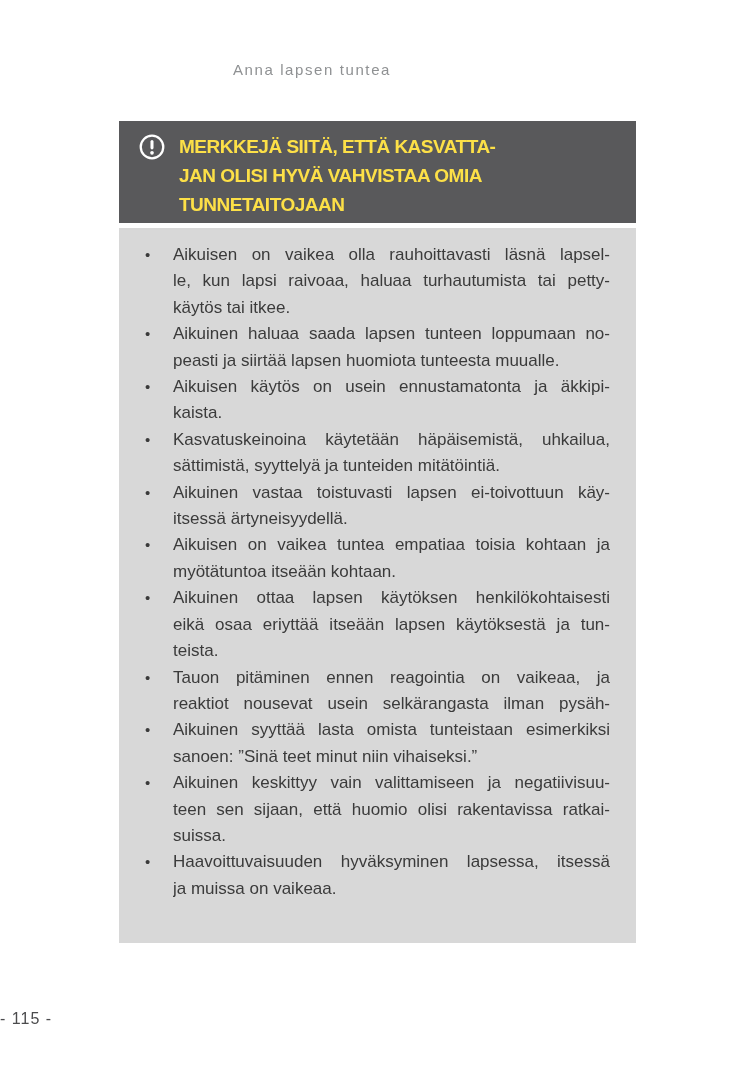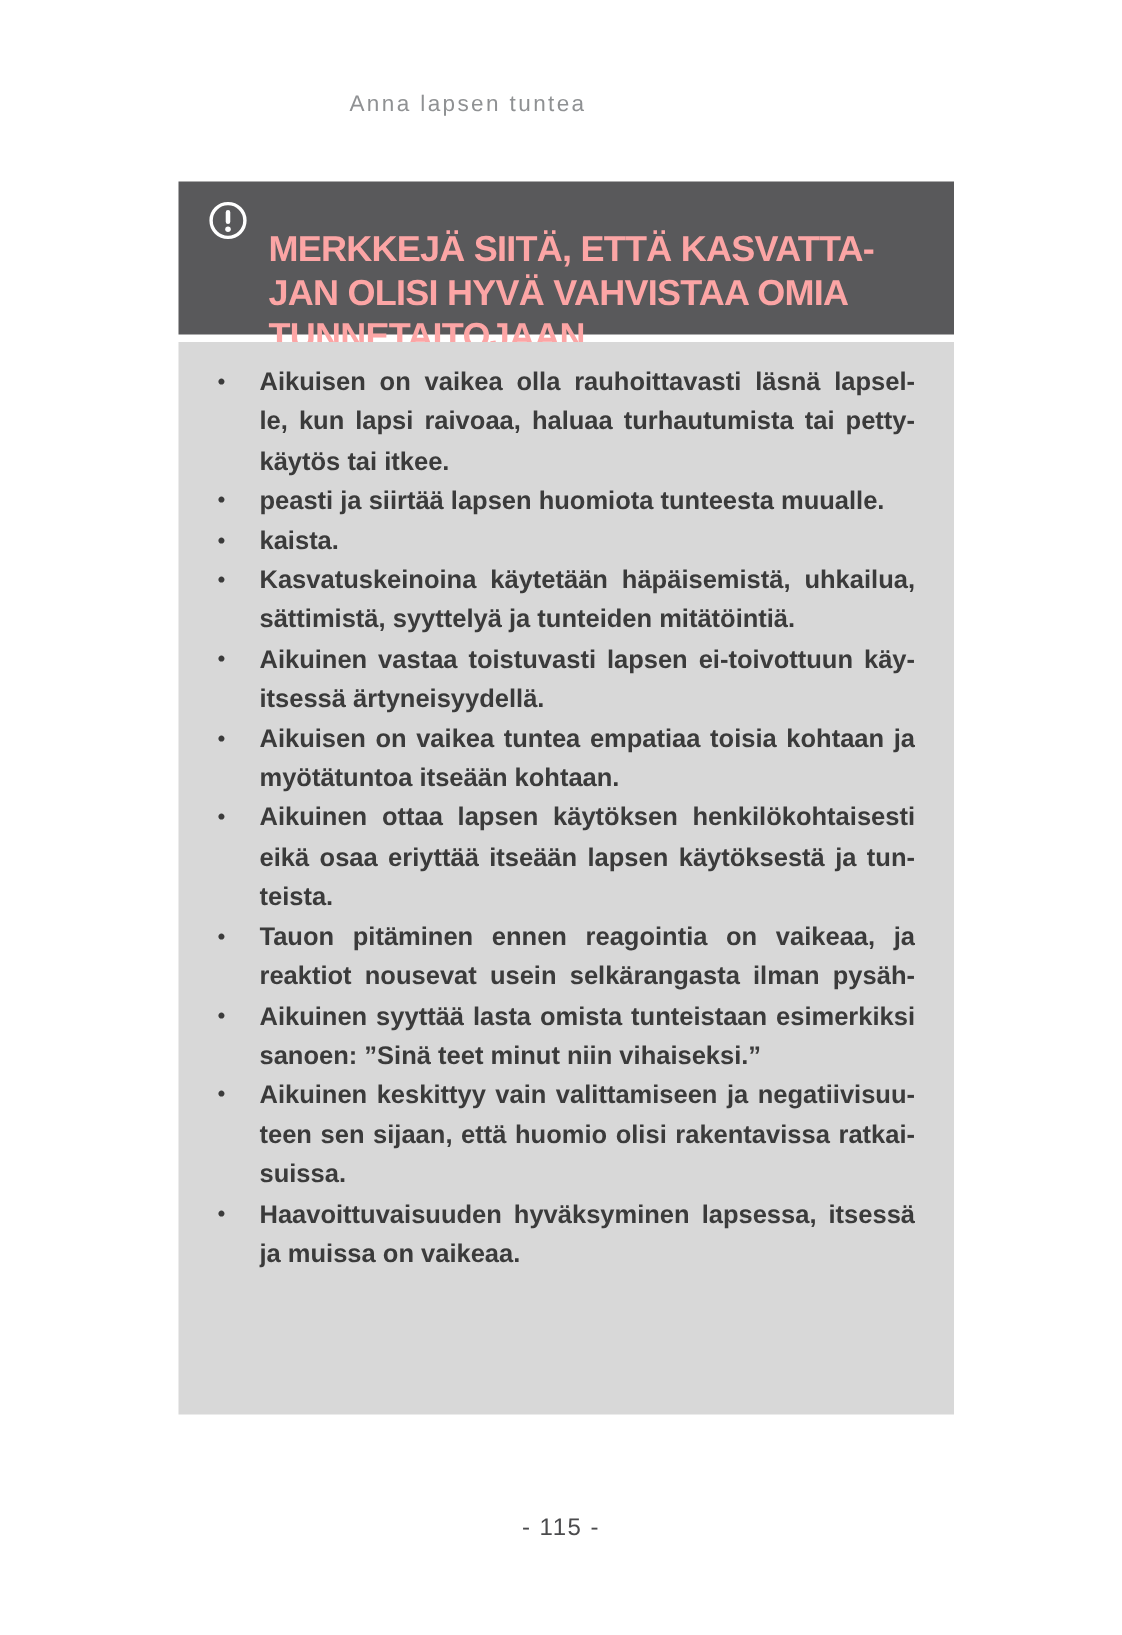--- a/index.html
+++ b/index.html
@@ -30,53 +30,50 @@
     background:var(--header-bg);
     display:flex;align-items:flex-start;
     padding:11px 14px 0 20px;
   }
   .callout-icon{
     flex:0 0 26px;width:26px;height:26px;
     margin-top:2px;margin-right:14px;
   }
   .callout-icon svg{display:block;width:26px;height:26px;}
   .callout-title{
-    color:#fca5a5;
+    color:#fde047;
     font-weight:bold;
-    font-size:24px;line-height:29px;
+    font-size:19px;line-height:29px;
     letter-spacing:-0.5px;
-    margin-top:20px;
   }
   .title-line{white-space:nowrap;}
   .callout-body{
     position:absolute;left:119px;top:228px;width:517px;height:715px;
     background:var(--body-bg);
     padding:14px 26px 14px 26px;
     color:var(--text);
     font-size:17px;line-height:26.4px;
   }
   .bullet-item{display:flex;align-items:flex-start;}
   .bullet-marker{
     flex:0 0 28px;width:28px;
     color:var(--text);
     font-size:15px;line-height:26.4px;
   }
   .bullet-text{flex:1 1 auto;min-width:0;}
   .bullet-text .line{
     text-align:justify;text-align-last:justify;
     white-space:normal;
     overflow:hidden;
-    font-weight:bold;
   }
   .bullet-text .line.last{
     text-align:left;text-align-last:left;
   }
   .page-number{
     position:absolute;top:1008px;left:0;width:748px;
-    text-align:center;
     font-size:16px;line-height:22px;
     letter-spacing:1px;
     color:var(--pagenum);
   }
 </style>
 </head>
 <body>
 
 <div class="book-page">
 
@@ -103,26 +100,28 @@
           <span class="bullet-marker">•</span>
           <div class="bullet-text">
             <div class="line">Aikuisen on vaikea olla rauhoittavasti läsnä lapsel-</div>
             <div class="line">le, kun lapsi raivoaa, haluaa turhautumista tai petty-</div>
             <div class="line last">käytös tai itkee.</div>
           </div>
         </div>
         <div class="bullet-item">
           <span class="bullet-marker">•</span>
           <div class="bullet-text">
+            <div class="line">Aikuinen haluaa saada lapsen tunteen loppumaan no-</div>
             <div class="line last">peasti ja siirtää lapsen huomiota tunteesta muualle.</div>
           </div>
         </div>
         <div class="bullet-item">
           <span class="bullet-marker">•</span>
           <div class="bullet-text">
+            <div class="line">Aikuisen käytös on usein ennustamatonta ja äkkipi-</div>
             <div class="line last">kaista.</div>
           </div>
         </div>
         <div class="bullet-item">
           <span class="bullet-marker">•</span>
           <div class="bullet-text">
             <div class="line">Kasvatuskeinoina käytetään häpäisemistä, uhkailua,</div>
             <div class="line last">sättimistä, syyttelyä ja tunteiden mitätöintiä.</div>
           </div>
         </div>

